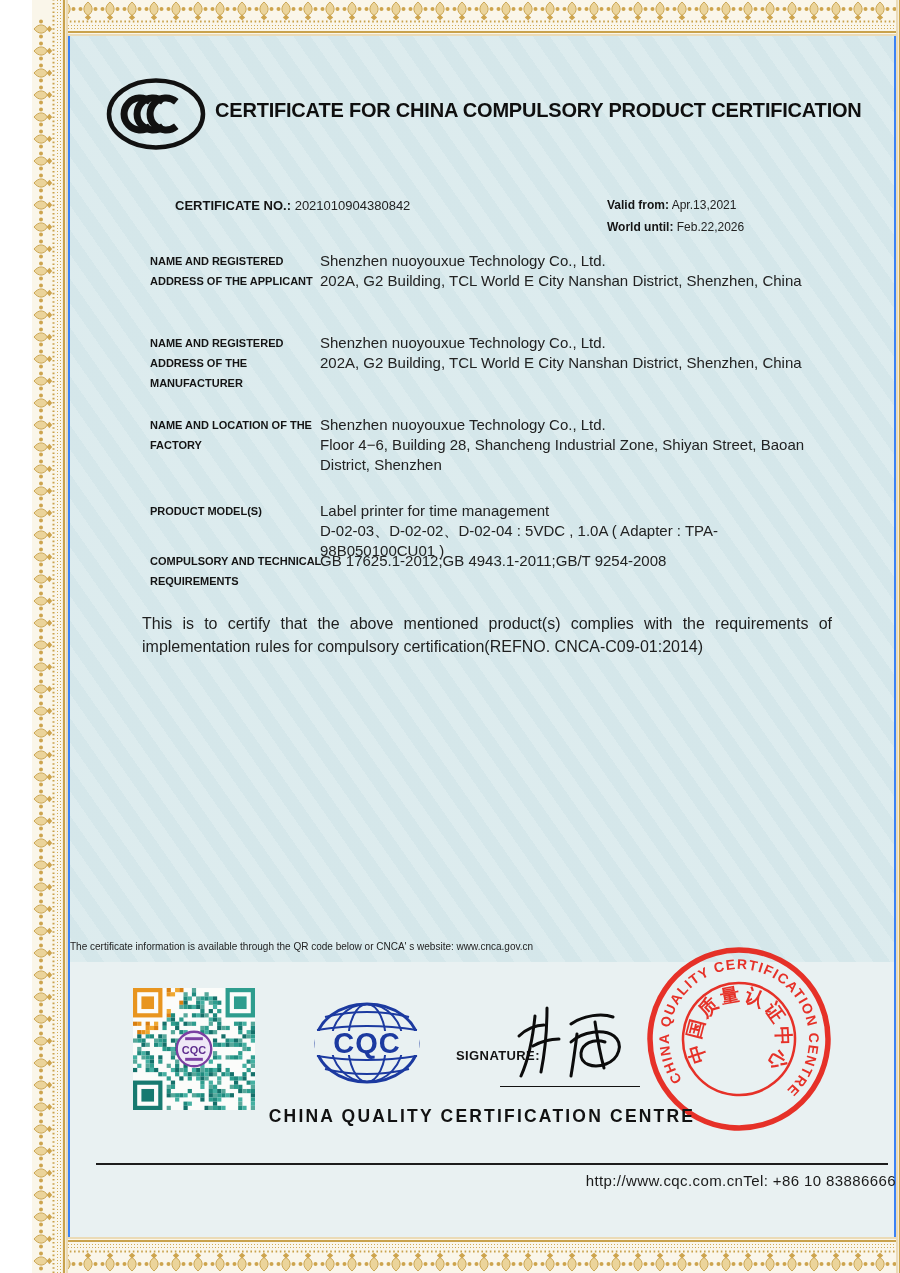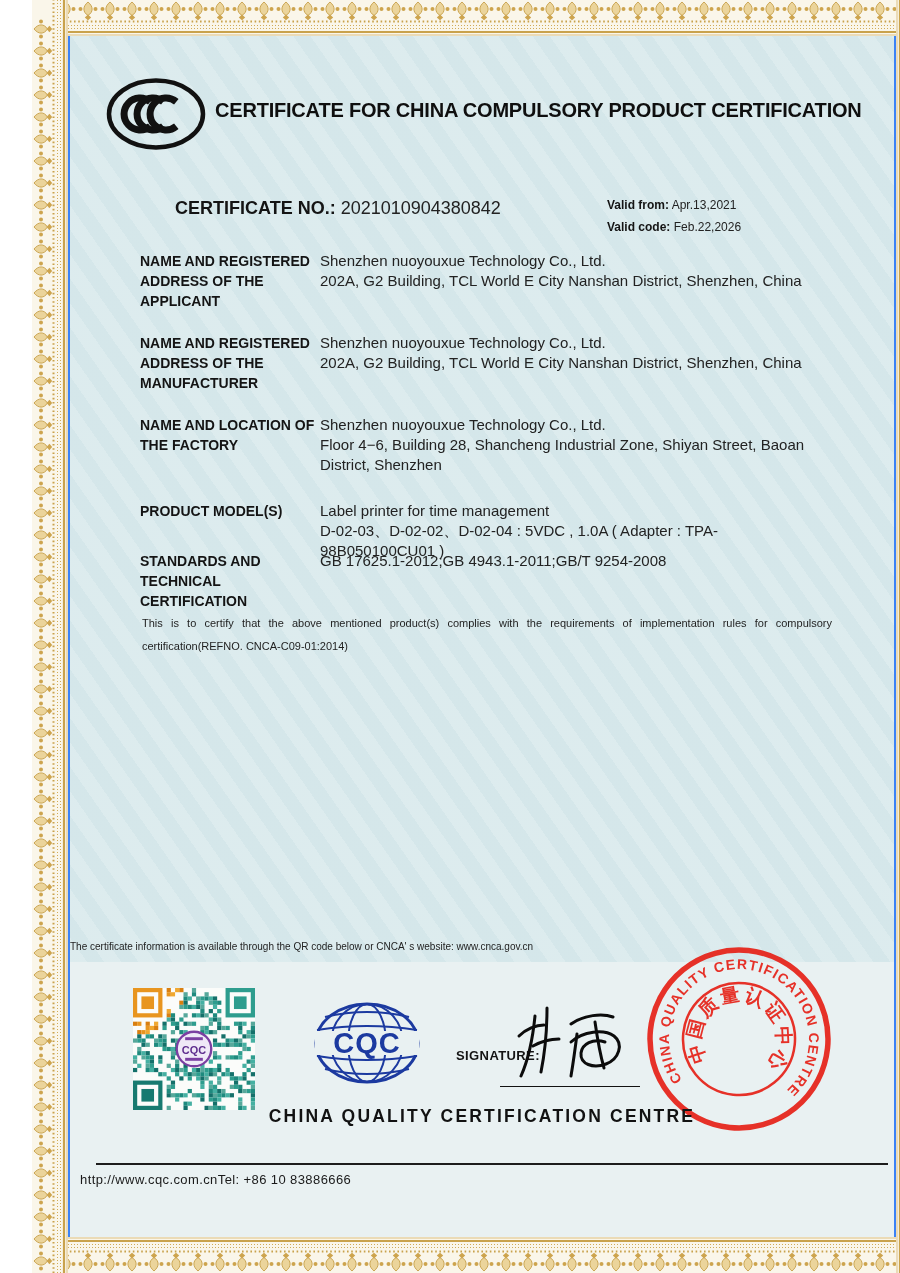--- a/index.html
+++ b/index.html
@@ -26,52 +26,52 @@
     background:#e9f1f2;
   }
 
   .abs{position:absolute;}
 
   .title{
     left:183px; top:99px; width:660px;
     font-size:20px; font-weight:bold; letter-spacing:-0.2px; color:#0f0f0f;
     white-space:nowrap;
   }
-  .cert-row{left:143px; top:198px; font-size:18px;}
+  .cert-row{left:143px; top:198px; font-size:13px;}
   .valid-row{left:575px; font-size:12px;}
   .lbl{font-weight:bold; color:#141414;}
   .val{color:#222;}
 
   .field-row{left:0; top:0; width:900px;}
   .field-label{
-    position:absolute; left:108px; width:188px;
-    font-size:14px; font-weight:bold; line-height:20px; color:#141414;
+    position:absolute; left:118px; width:188px;
+    font-size:11px; font-weight:bold; line-height:20px; color:#141414;
   }
   .field-value{
     position:absolute; left:288px; width:512px;
     font-size:15px; line-height:20px; color:#222; white-space:pre-line;
   }
 
-  .paras{left:110px; top:612px; width:690px; font-size:11px; line-height:23px; color:#1e1e1e;}
+  .paras{left:110px; top:612px; width:690px; font-size:16px; line-height:23px; color:#1e1e1e;}
   .paras p{margin:0; text-align:justify;}
 
   .qr-note{left:38px; top:941px; width:824px; text-align:left; font-size:10px; color:#222;}
 
   .sig-label{left:424px; top:1048px; font-size:13px; font-weight:bold; letter-spacing:.4px; color:#141414;}
   .sig-line{left:468px; top:1086px; width:140px; border-top:1.6px solid #121212; height:0;}
 
   .centre-name{
     left:0; top:1106px; width:900px; text-align:center;
     font-size:17.5px; font-weight:bold; letter-spacing:2.2px; color:#121212;
   }
 
   .footer-rule{left:64px; top:1163px; width:792px; border-top:2px solid #1d1d1d; height:0;}
   .footer-row{
-    left:48px; top:1172px; width:792px; display:flex; justify-content:flex-start;
-    font-size:13px; letter-spacing:.4px; color:#1a1a1a;
+    left:72px; top:1172px; width:792px; display:flex; justify-content:flex-end;
+    font-size:15px; letter-spacing:.4px; color:#1a1a1a;
   }
 </style>
 </head>
 <body>
 
 <div class="page">
 
   <svg id="b-top" class="border-strip" width="900" height="36">
       <g>
         <rect x="0" y="0" width="900" height="36" fill="#faf6ea"></rect>
@@ -903,21 +903,21 @@
 
   <div class="abs cert-row">
     <span class="lbl">CERTIFICATE NO.:</span>
     <span class="val">2021010904380842</span>
   </div>
   <div class="abs valid-row" style="top:198px">
     <span class="lbl">Valid from:</span>
     <span class="val">Apr.13,2021</span>
   </div>
   <div class="abs valid-row" style="top:220px">
-    <span class="lbl">Valid code:</span>
+    <span class="lbl">World until:</span>
     <span class="val">Feb.22,2026</span>
   </div>
 
   <div class="abs field-row" style="top:251px">
     <div class="field-label">NAME AND REGISTERED ADDRESS OF THE APPLICANT</div>
     <div class="field-value">Shenzhen nuoyouxue Technology Co., Ltd.
 202A, G2 Building, TCL World E City Nanshan District, Shenzhen, China</div>
   </div>
   <div class="abs field-row" style="top:333px">
     <div class="field-label">NAME AND REGISTERED ADDRESS OF THE MANUFACTURER</div>
@@ -928,21 +928,21 @@
     <div class="field-label">NAME AND LOCATION OF THE FACTORY</div>
     <div class="field-value">Shenzhen nuoyouxue Technology Co., Ltd.
 Floor 4−6, Building 28, Shancheng Industrial Zone, Shiyan Street, Baoan District, Shenzhen</div>
   </div>
   <div class="abs field-row" style="top:501px">
     <div class="field-label">PRODUCT MODEL(S)</div>
     <div class="field-value">Label printer for time management
 D-02-03、D-02-02、D-02-04 : 5VDC , 1.0A ( Adapter : TPA-98B050100CU01 )</div>
   </div>
   <div class="abs field-row" style="top:551px">
-    <div class="field-label">STANDARDS AND TECHNICAL CERTIFICATION</div>
+    <div class="field-label">COMPULSORY AND TECHNICAL REQUIREMENTS</div>
     <div class="field-value">GB 17625.1-2012;GB 4943.1-2011;GB/T 9254-2008</div>
   </div>
 
   <div class="abs paras">
     <p>This is to certify that the above mentioned product(s) complies with the requirements of implementation rules for compulsory certification(REFNO. CNCA-C09-01:2014)</p>
   </div>
 
   <div class="abs qr-note">The certificate information is available through the QR code below or CNCA' s website: www.cnca.gov.cn</div>
 
   <svg id="qr" class="abs" style="left:98px;top:988px" width="128" height="122" viewBox="0 0 29 29">

